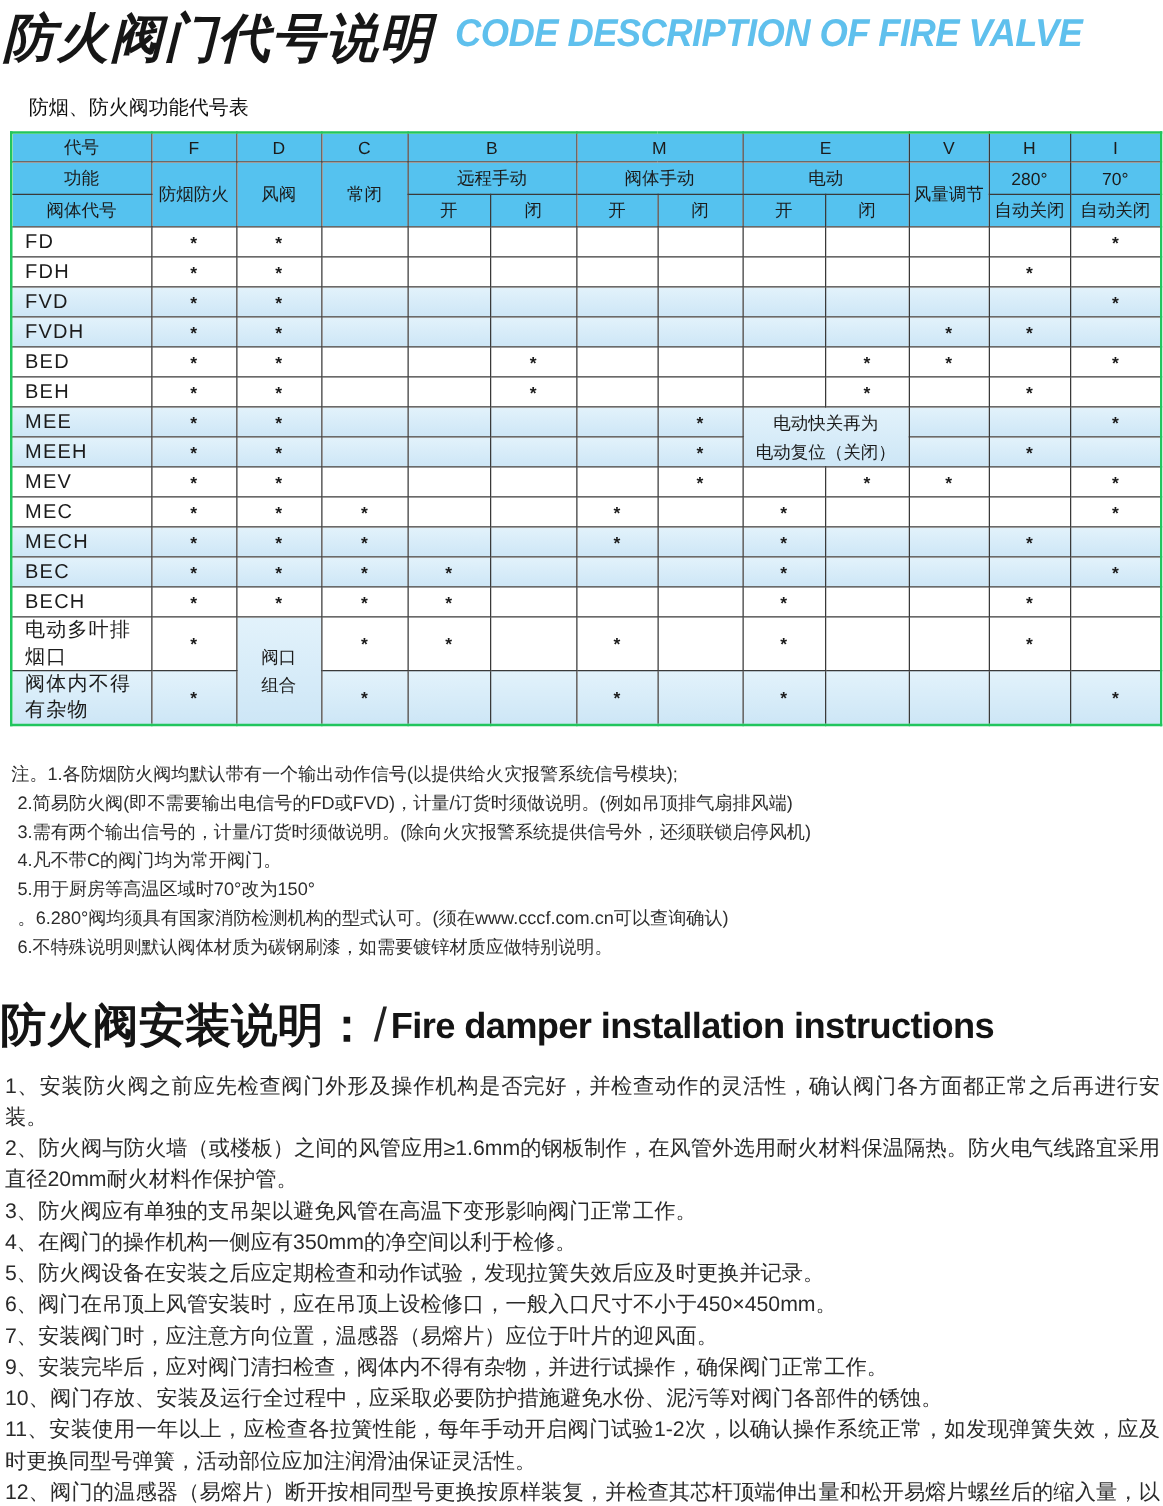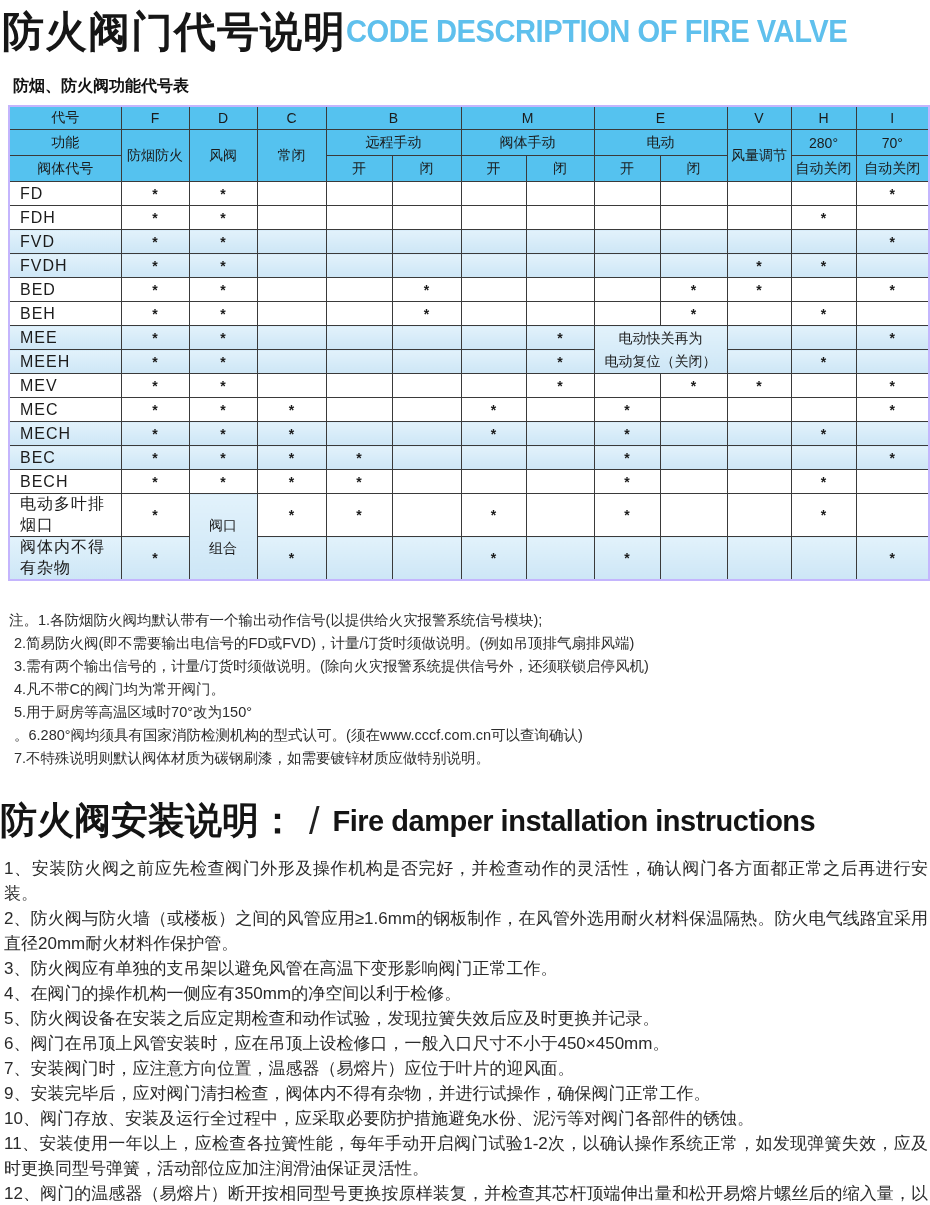--- a/index.html
+++ b/index.html
@@ -10,51 +10,51 @@
     --row-blue-bot:#CDE6F6;
   }
   html,body{margin:0;padding:0;}
   body{
     width:930px;height:1205px;overflow:hidden;background:#fff;
     font-family:"Liberation Sans","DejaVu Sans",sans-serif;color:#222;
   }
   .page{padding:2px 0 0 0;}
 
   
-  .main-title{display:flex;align-items:center;margin:2px 0 0 2px;height:56px;}
+  .main-title{display:flex;align-items:flex-start;gap:18px;margin:2px 0 0 2px;height:56px;font-style:italic;}
   .main-title .zh{font-size:42px;font-weight:800;color:#161616;letter-spacing:1px;line-height:54px;white-space:nowrap;}
   .main-title .en{font-size:31px;font-weight:800;color:var(--title-blue);letter-spacing:-0.5px;
     line-height:46px;white-space:nowrap;display:inline-block;transform:scaleX(.94);transform-origin:left bottom;}
 
   
-  .caption{margin:16px 0 0 13px;font-size:16px;font-weight:700;color:#111;}
-
-  
-  table.code{border-collapse:collapse;table-layout:fixed;width:920px;margin:8px 0 0 8px;border:2px solid #c4b5fd;}
+  .caption{margin:16px 0 0 23px;font-size:16px;font-weight:400;color:#111;}
+
+  
+  table.code{border-collapse:collapse;table-layout:fixed;width:920px;margin:8px 0 0 8px;border:2px solid #22c55e;}
   table.code td{border:1px solid var(--border);text-align:center;vertical-align:middle;
     padding:0;font-size:14px;height:23px;overflow:hidden;color:#1b1b1b;}
   thead td{background:var(--header-blue);color:#fff;font-weight:400;}
   thead tr.hr1 td{height:22px;}
   thead tr.hr2 td{height:25px;}
   thead tr.hr3 td{height:25px;}
   td.corner{text-align:left;padding-left:8px;}
   tbody td.rowlabel{text-align:left;padding-left:10px;font-size:16px;letter-spacing:1px;}
   tbody tr.shaded td{background:linear-gradient(180deg,var(--row-blue-top) 0%,var(--row-blue-bot) 100%);}
   td.cell-blue{background:linear-gradient(180deg,var(--row-blue-top) 0%,var(--row-blue-bot) 100%);}
   td.star{font-size:16px;font-weight:700;line-height:22px;}
   td.merged-e{font-size:14px;color:#141414;}
   td.merged-e div,td.cell-blue div{line-height:23px;}
 
   
   .notes{margin:28px 0 0 9px;}
   .notes p{margin:0;font-size:14.5px;line-height:23px;color:#2d2d2d;}
   .notes p.indent{padding-left:5px;}
 
   
-  .install-title{display:flex;align-items:center;gap:13px;margin:26px 0 0 0;height:50px;}
+  .install-title{display:flex;align-items:center;gap:3px;margin:26px 0 0 0;height:50px;}
   .install-title .zh{font-size:37px;font-weight:800;color:#141414;white-space:nowrap;line-height:50px;}
   .install-title .slash{font-size:38px;font-weight:300;color:#222;line-height:46px;}
   .install-title .en{font-size:29px;font-weight:700;color:#141414;white-space:nowrap;letter-spacing:-0.5px;}
 
   .instructions{margin:10px 2px 0 4px;}
   .instructions p{margin:0;font-size:17px;line-height:25px;color:#2a2a2a;text-align:justify;}
 </style>
 </head>
 <body>
 
@@ -351,21 +351,21 @@
       </tbody>
   </table>
 
   <div class="notes">
       <p>注。1.各防烟防火阀均默认带有一个输出动作信号(以提供给火灾报警系统信号模块);</p>
       <p class="indent">2.简易防火阀(即不需要输出电信号的FD或FVD)，计量/订货时须做说明。(例如吊顶排气扇排风端)</p>
       <p class="indent">3.需有两个输出信号的，计量/订货时须做说明。(除向火灾报警系统提供信号外，还须联锁启停风机)</p>
       <p class="indent">4.凡不带C的阀门均为常开阀门。</p>
       <p class="indent">5.用于厨房等高温区域时70°改为150°</p>
       <p class="indent">。6.280°阀均须具有国家消防检测机构的型式认可。(须在www.cccf.com.cn可以查询确认)</p>
-      <p class="indent">7.不特殊说明则默认阀体材质为碳钢刷漆，如需要镀锌材质应做特别说明。</p>
+      <p class="indent">6.不特殊说明则默认阀体材质为碳钢刷漆，如需要镀锌材质应做特别说明。</p>
     </div>
 
   <div class="install-title">
     <span class="zh">防火阀安装说明：</span>
     <span class="slash">/</span>
     <span class="en">Fire damper installation instructions</span>
   </div>
 
   <div class="instructions">
       <p>1、安装防火阀之前应先检查阀门外形及操作机构是否完好，并检查动作的灵活性，确认阀门各方面都正常之后再进行安装。</p>

